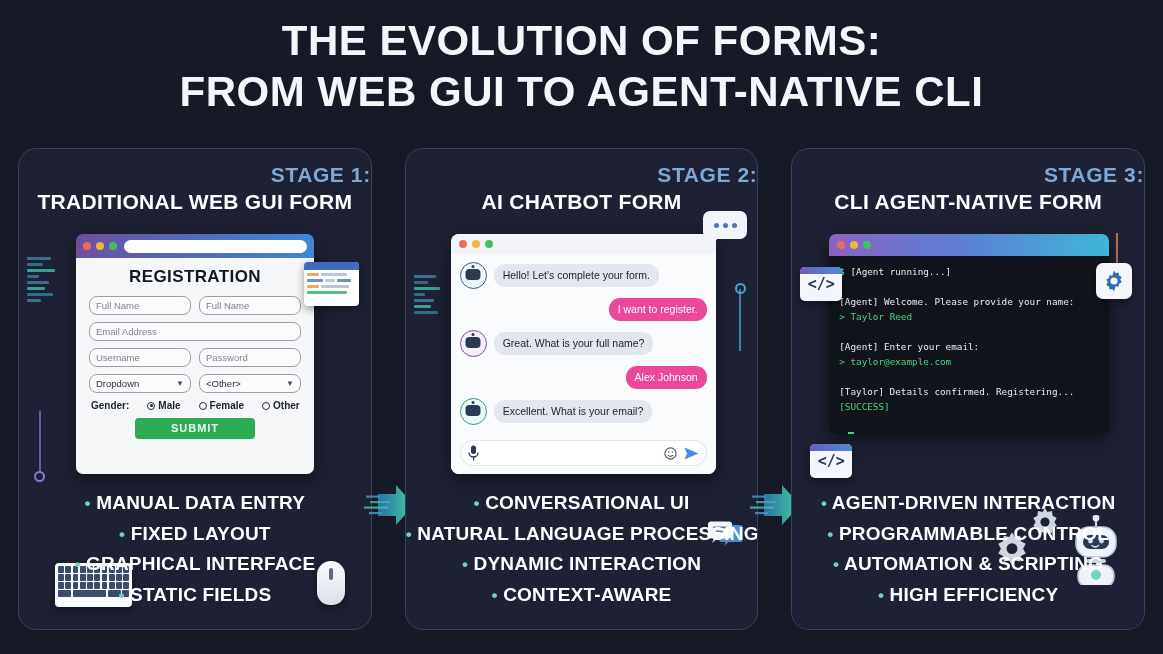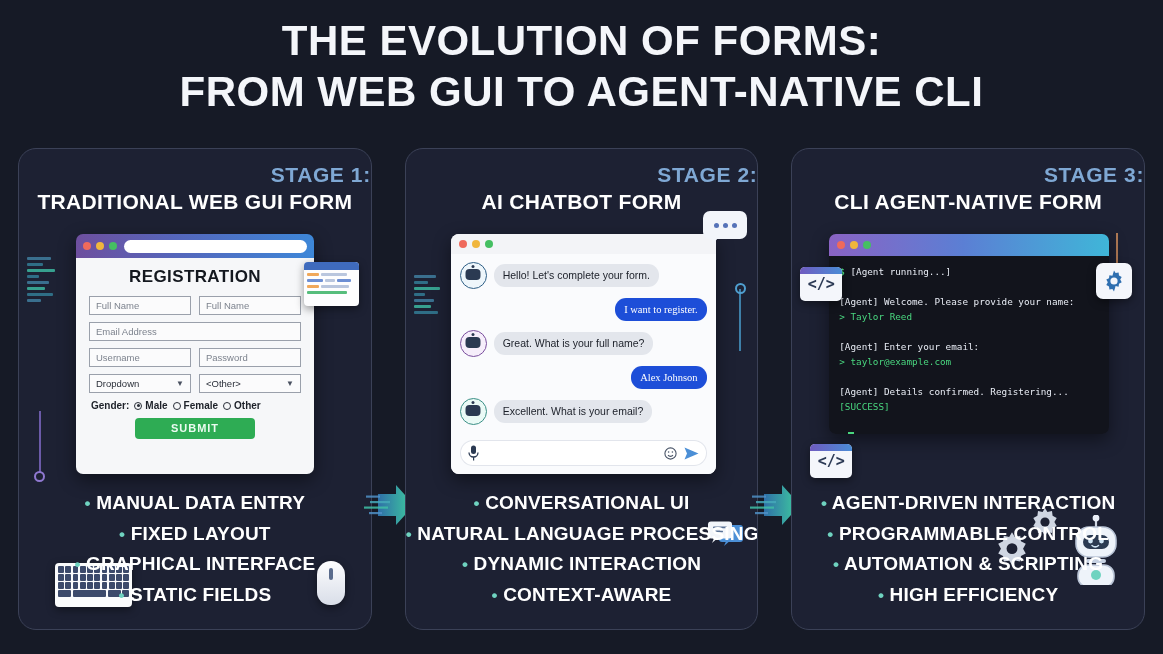--- a/index.html
+++ b/index.html
@@ -112,30 +112,30 @@
     font-weight:bold;
     letter-spacing:.4px;
     margin-bottom:9px;
   }
   .s1-row { display:flex; gap:8px; margin-bottom:7px; }
   .fld {
     flex:1;
     height:19px;
     background:#fbfbfc;
     border:1px solid #9aa0ab;
-    border-radius:0;
+    border-radius:8px;
     display:flex; align-items:center;
     padding:0 6px;
     font-size:9.5px;
     color:#7d838e;
   }
   .fld.sel { color:#2a2f39; justify-content:space-between; }
   .fld .chev { font-size:8px; color:#4a5160; }
   .gender {
-    display:flex; align-items:center; gap:5px;
+    display:flex; align-items:center; gap:18px;
     font-size:10px; color:#1d2129; font-weight:bold;
     margin:4px 0 7px 2px;
   }
   .gender .opt { display:flex; align-items:center; gap:3px; font-weight:bold; }
   .radio {
     width:8px; height:8px; border-radius:50%;
     border:1.4px solid #2a2f39; display:inline-block;
     position:relative;
   }
   .radio.on::after {
@@ -199,21 +199,21 @@
   .msg { display:flex; align-items:center; gap:7px; margin-bottom:9px; }
   .msg.user { justify-content:flex-end; }
   .bub {
     font-size:10.5px;
     padding:5px 9px;
     border-radius:11px;
     max-width:185px;
     line-height:1.25;
   }
   .bub.bot { background:#e3e6ec; color:#1b1f28; }
-  .bub.user { background:#1d4ed8; color:#fff;font-family:Liberation Serif, serif; }
+  .bub.user { background:#ec4899; color:#fff; }
   .avatar {
     width:27px; height:27px; border-radius:50%;
     background:#eef6fb; border:1.6px solid #2f5f86;
     position:relative; flex:none;
   }
   .avatar.v2 { background:#f6eefb; border-color:#7a4f9e; }
   .avatar.v3 { background:#eafaf6; border-color:#3b8f86; }
   .avatar::before {
     content:""; position:absolute; left:50%; top:6px;
     transform:translateX(-50%);
@@ -595,21 +595,21 @@
       </div>
       <div class="s3-body">
         <div><span class="t-prompt">$</span> <span>[Agent running...]</span></div>
         <div>&nbsp;</div>
         <div><span>[Agent] Welcome. Please provide your name:</span></div>
         <div><span class="t-green">&gt;</span> <span class="t-green">Taylor Reed</span></div>
         <div>&nbsp;</div>
         <div><span>[Agent] Enter your email:</span></div>
         <div><span class="t-green">&gt;</span> <span class="t-green">taylor@example.com</span></div>
         <div>&nbsp;</div>
-        <div><span>[Agent] Details confirmed. Registering...</span></div>
+        <div><span>[Taylor] Details confirmed. Registering...</span></div>
         <div><span class="t-green">[SUCCESS]</span></div>
         <div>&nbsp;</div>
         <div><span class="t-prompt">$</span><span class="cursor"></span></div>
       </div>
     </div>
 
     <div class="code-badge" style="left:8px; top:118px;">&lt;/&gt;</div>
     <div class="code-badge" style="left:18px; top:295px;">&lt;/&gt;</div>
 
     <div class="gear-badge">

